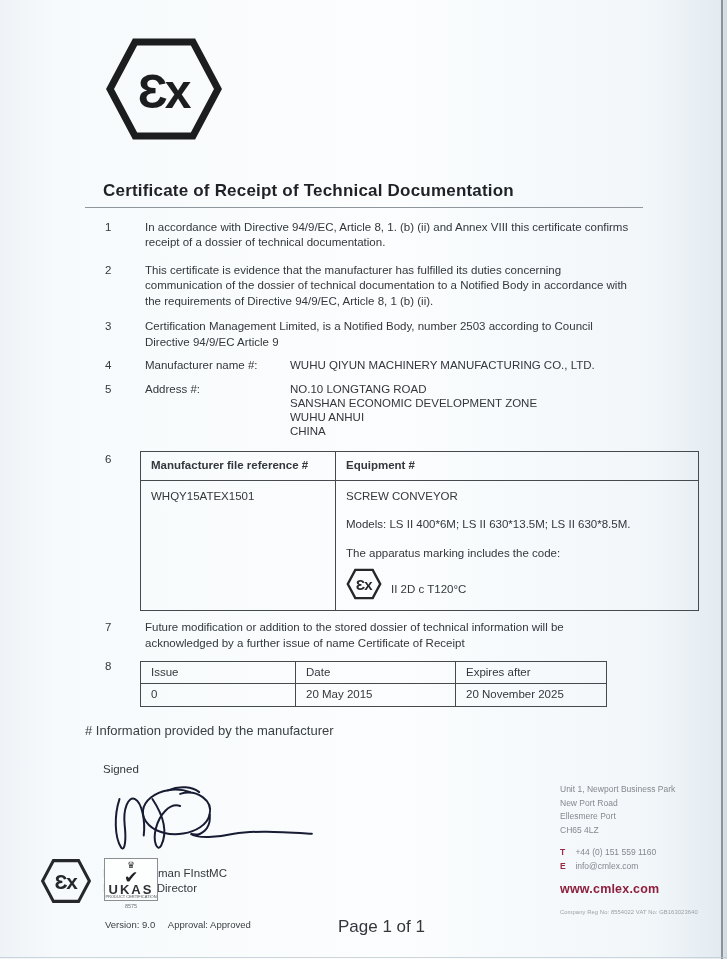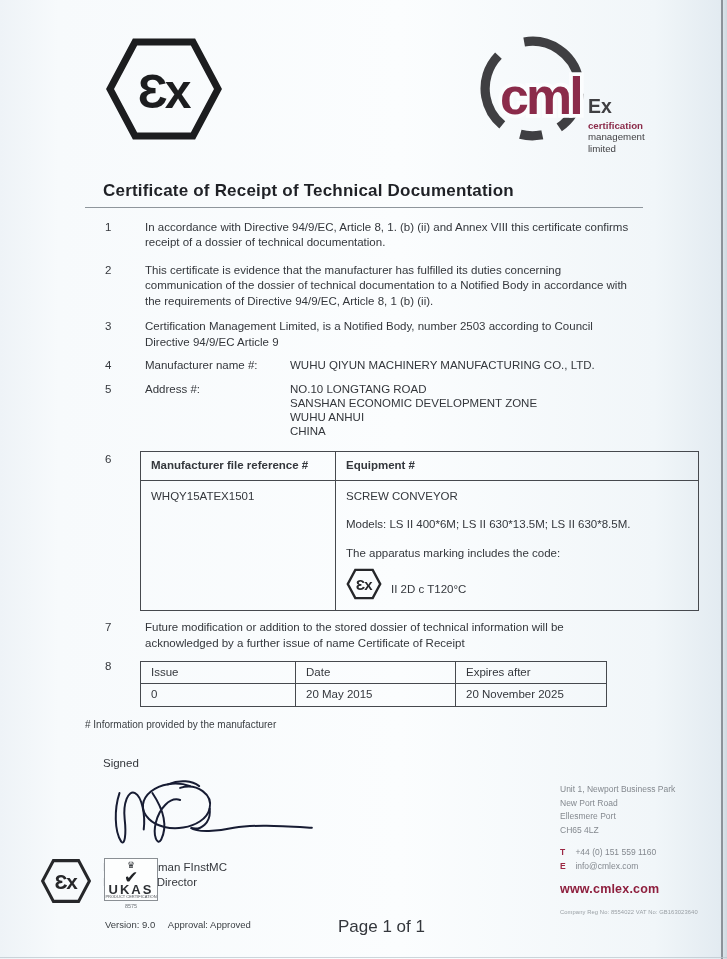--- a/index.html
+++ b/index.html
@@ -43,21 +43,21 @@
   .models { margin-top:13px; }
   .markintro { margin-top:13px; }
   .markrow { margin-top:7px; display:flex; align-items:flex-end; gap:9px; padding-bottom:2px; }
   .markrow .code { padding-bottom:3px; }
 
   .tbl8 { margin:4px 0 0 55px; width:467px; }
   .tbl8 th { font-weight:normal; padding:3px 10px; height:21px; }
   .tbl8 td { padding:3px 10px; height:21px; }
   .tbl8 .i1 { width:155px; } .tbl8 .i2 { width:160px; }
 
-  .footnote { margin-top:10px; font-size:10px; color:#3c4044; }
+  .footnote { margin-top:16px; font-size:13px; color:#3c4044; }
   .signed { margin-top:24px; padding-left:18px; }
   .sig-img { margin:2px 0 0 10px; }
   .signame { margin-top:4px; padding-left:18px; line-height:15px; }
 
   
   .bottom-logos { position:absolute; left:40px; top:858px; display:flex; gap:12px; align-items:flex-start; }
   .ukas-box { width:54px; border:1px solid #8a8f94; background:#fdfefe; text-align:center; padding:2px 0 1px; }
   .ukas-crown { font-size:9px; line-height:9px; color:#2c2f33; }
   .ukas-check { font-size:17px; line-height:15px; color:#202327; }
   .ukas-name { font-size:13px; font-weight:bold; letter-spacing:2px; color:#2c2f33; line-height:9px; }
@@ -83,30 +83,20 @@
   <div class="scan-edge"></div>
   <div class="scan-edge-b"></div>
 
   <div class="logo-atex">
     <svg width="120" height="106" viewBox="0 0 120 104">
       <polygon points="31,5 89,5 114,52 89,99 31,99 6,52" fill="none" stroke="#1c1d1f" stroke-width="7"></polygon>
       <text x="59" y="71" text-anchor="middle" font-size="48" font-weight="bold" letter-spacing="-3" fill="#1c1d1f">Ɛx</text>
     </svg>
   </div>
 
-  <div class="logo-cml">
-    <svg width="176" height="130" viewBox="0 0 190 140">
-      <circle cx="63" cy="63" r="51" fill="none" stroke="#3f3f42" stroke-width="10" stroke-dasharray="78 16 44 20 24 22 84 32" transform="rotate(-100 63 63)"></circle>
-      <text x="28" y="90" font-size="56" font-weight="bold" letter-spacing="-3" fill="#8b2b4a" stroke="#fbfdfe" stroke-width="8" paint-order="stroke">cml</text>
-      <text x="123" y="89" font-size="21" font-weight="bold" fill="#3f3f42">Ex</text>
-      <text x="123" y="107" font-size="10.5" font-weight="bold" fill="#8b2b4a">certification</text>
-      <text x="123" y="119" font-size="10.5" fill="#3f3f42">management</text>
-      <text x="123" y="131" font-size="10.5" fill="#3f3f42">limited</text>
-    </svg>
-  </div>
 
   <div class="content">
     <div class="title">Certificate of Receipt of Technical Documentation</div>
 
     <hr class="rule">
 
     <div class="clause">
       <span class="num">1</span>
       <span class="txt">In accordance with Directive 94/9/EC, Article 8, 1. (b) (ii) and Annex VIII this certificate confirms receipt of a dossier of technical documentation.</span>
     </div>

